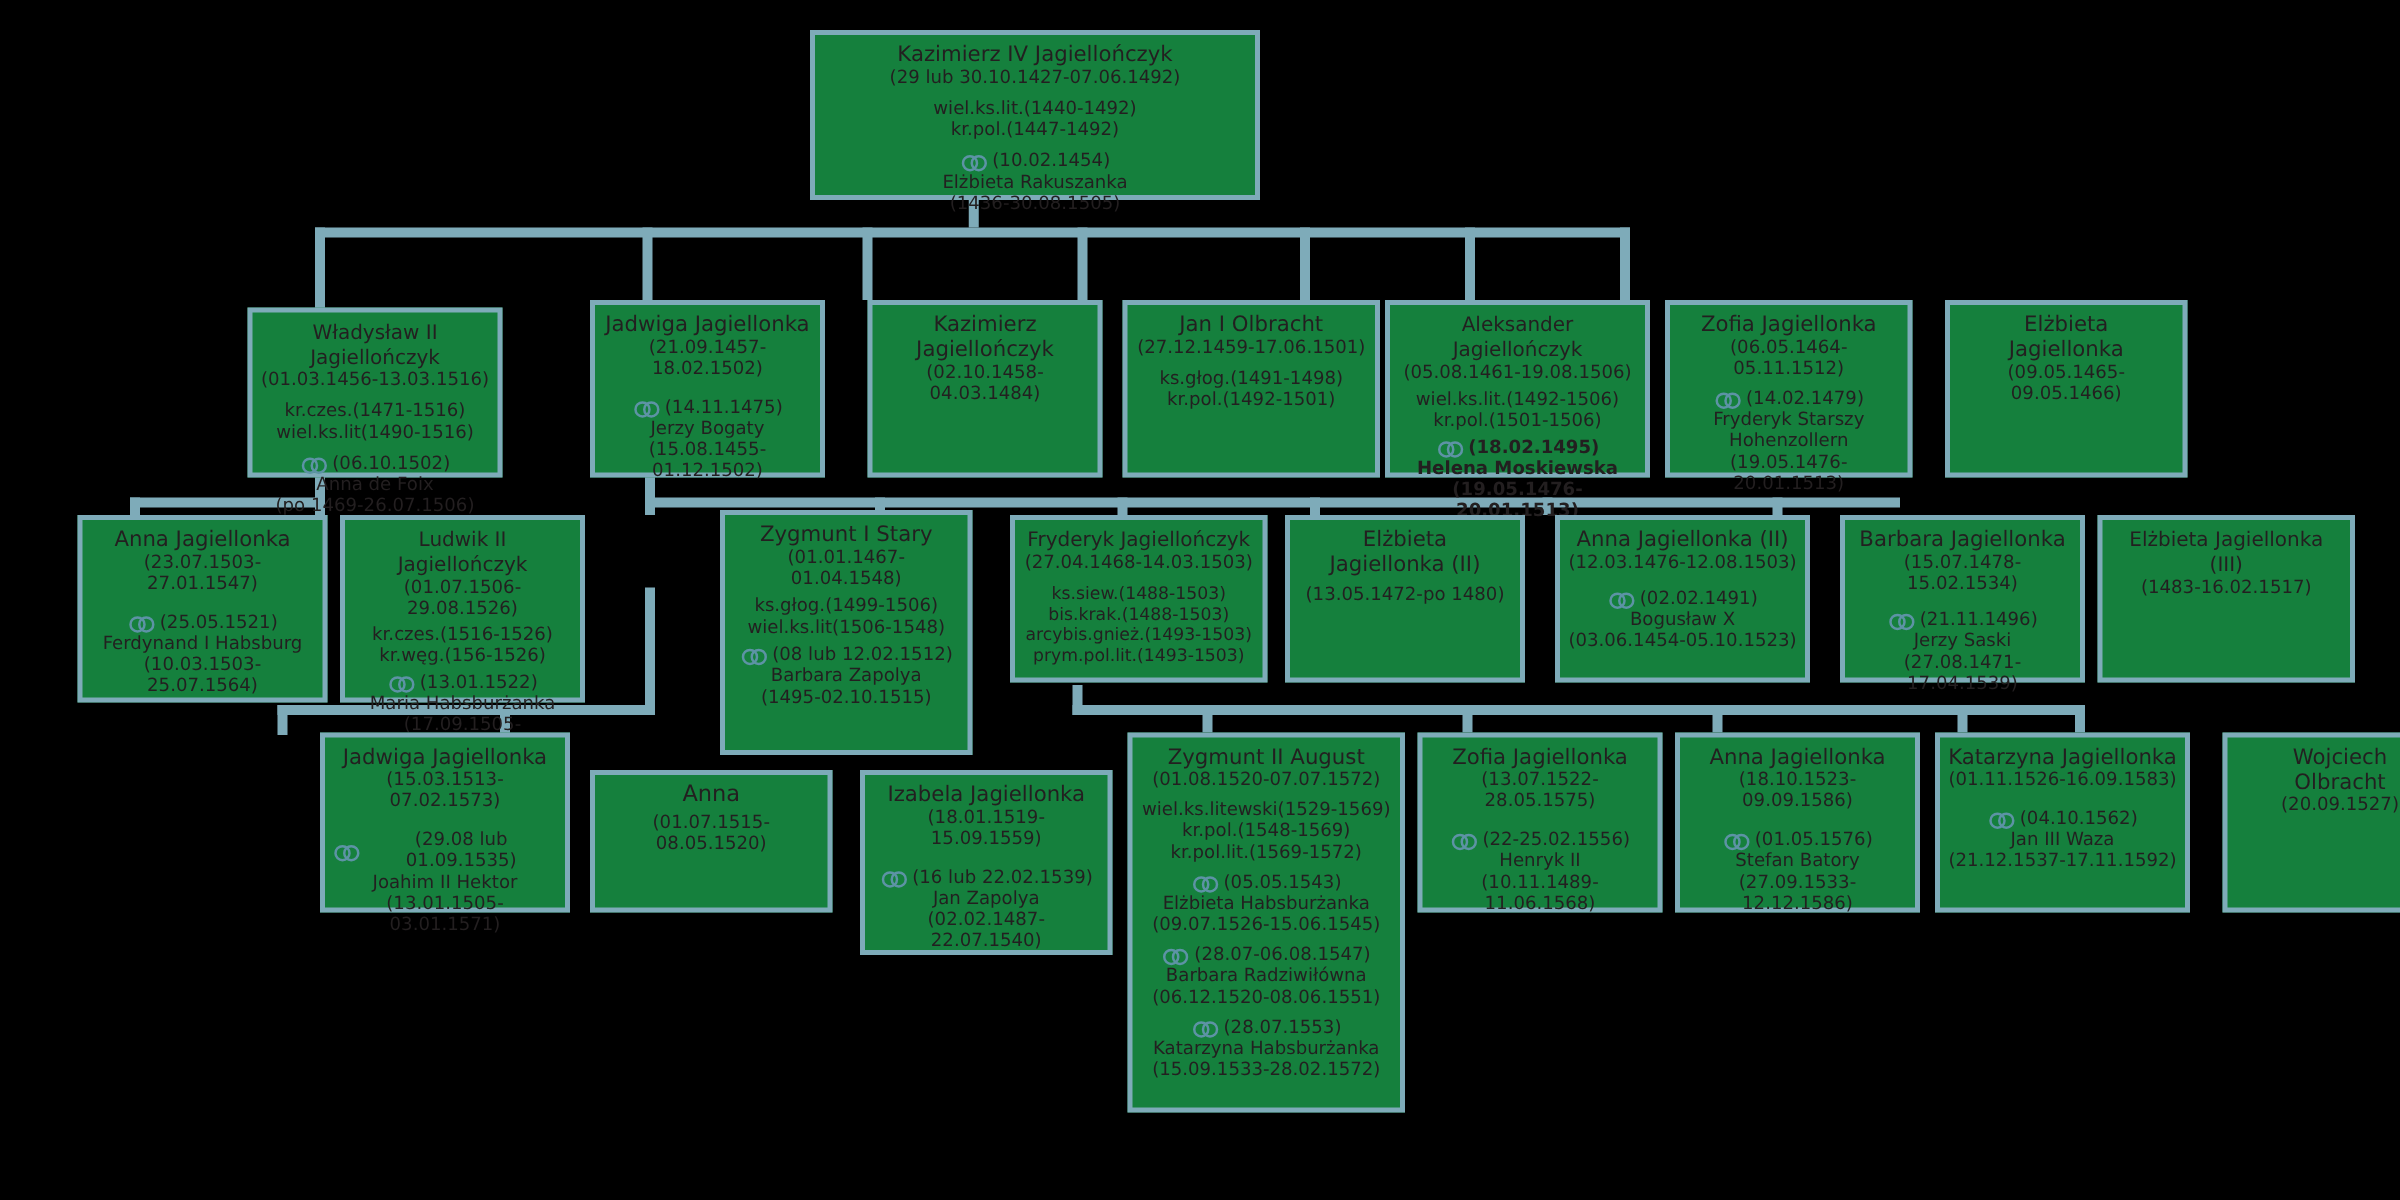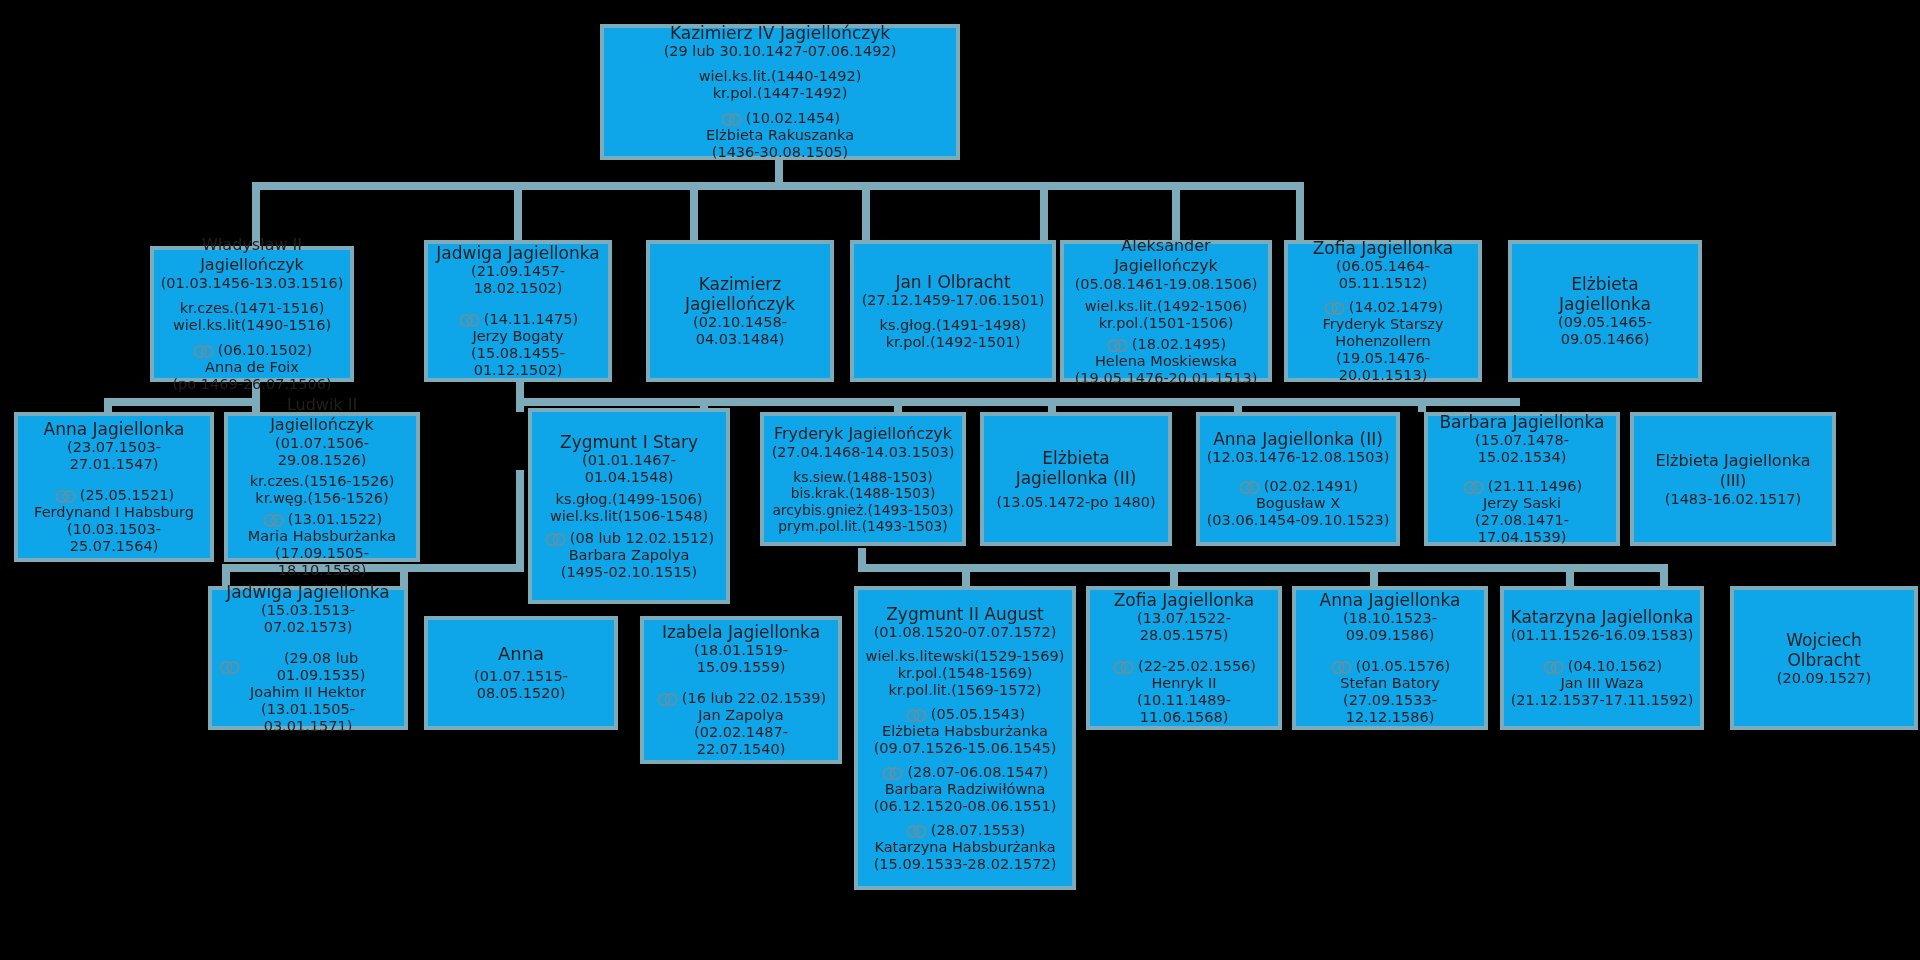--- a/index.html
+++ b/index.html
@@ -12,29 +12,29 @@
   }
   #stage{position:absolute;left:0;top:0;width:1920px;height:960px;}
 
   
   .conn{position:absolute;background:#7eabb9;}
 
   
   .node{
     position:absolute;
     box-sizing:border-box;
-    background:#0ea5e9;
+    background:#15803d;
     border:4px solid #7eabb9;
     display:flex;
     flex-direction:column;
     align-items:center;
-    justify-content:center;
     text-align:center;
     color:#231f20;
     padding:6px 6px;
+    margin-left:48px;
   }
   .nm{
     font-size:17px;
     line-height:20px;
     color:#231f20;
     white-space:pre-line;
   }
   .dt{
     font-size:14.5px;
     line-height:17px;
@@ -175,21 +175,21 @@
     <div class="dt">(27.12.1459-17.06.1501)</div>
     <div class="blk">ks.głog.(1491-1498)
 kr.pol.(1492-1501)</div>
   </div>
 
   <div class="node" style="left:1060px;top:240px;width:212px;height:142px;">
     <div class="nm" style="font-size:16px;">Aleksander Jagiellończyk</div>
     <div class="dt">(05.08.1461-19.08.1506)</div>
     <div class="blk" style="margin-top:5px;">wiel.ks.lit.(1492-1506)
 kr.pol.(1501-1506)</div>
-    <div class="sp" style="margin-top:4px;">
+    <div class="sp" style="margin-top:4px;font-weight:bold;">
       <div class="mrow">
           <span class="rings">
             <svg width="24" height="15" viewBox="0 0 24 15">
               <circle cx="8" cy="7.5" r="5.6" fill="none" stroke="#5d93a5" stroke-width="2"></circle>
               <circle cx="15" cy="7.5" r="5.6" fill="none" stroke="#5d93a5" stroke-width="2"></circle>
             </svg>
           </span>
           <span>(18.02.1495)</span>
         </div>
       <div class="sname">Helena Moskiewska</div>
@@ -302,21 +302,21 @@
       <div class="mrow">
           <span class="rings">
             <svg width="24" height="15" viewBox="0 0 24 15">
               <circle cx="8" cy="7.5" r="5.6" fill="none" stroke="#5d93a5" stroke-width="2"></circle>
               <circle cx="15" cy="7.5" r="5.6" fill="none" stroke="#5d93a5" stroke-width="2"></circle>
             </svg>
           </span>
           <span>(02.02.1491)</span>
         </div>
       <div class="sname">Bogusław X</div>
-      <div>(03.06.1454-09.10.1523)</div>
+      <div>(03.06.1454-05.10.1523)</div>
     </div>
   </div>
 
   <div class="node" style="left:1424px;top:412px;width:196px;height:134px;">
     <div class="nm">Barbara Jagiellonka</div>
     <div class="dt">(15.07.1478-15.02.1534)</div>
     <div class="sp" style="margin-top:12px;">
       <div class="mrow">
           <span class="rings">
             <svg width="24" height="15" viewBox="0 0 24 15">

